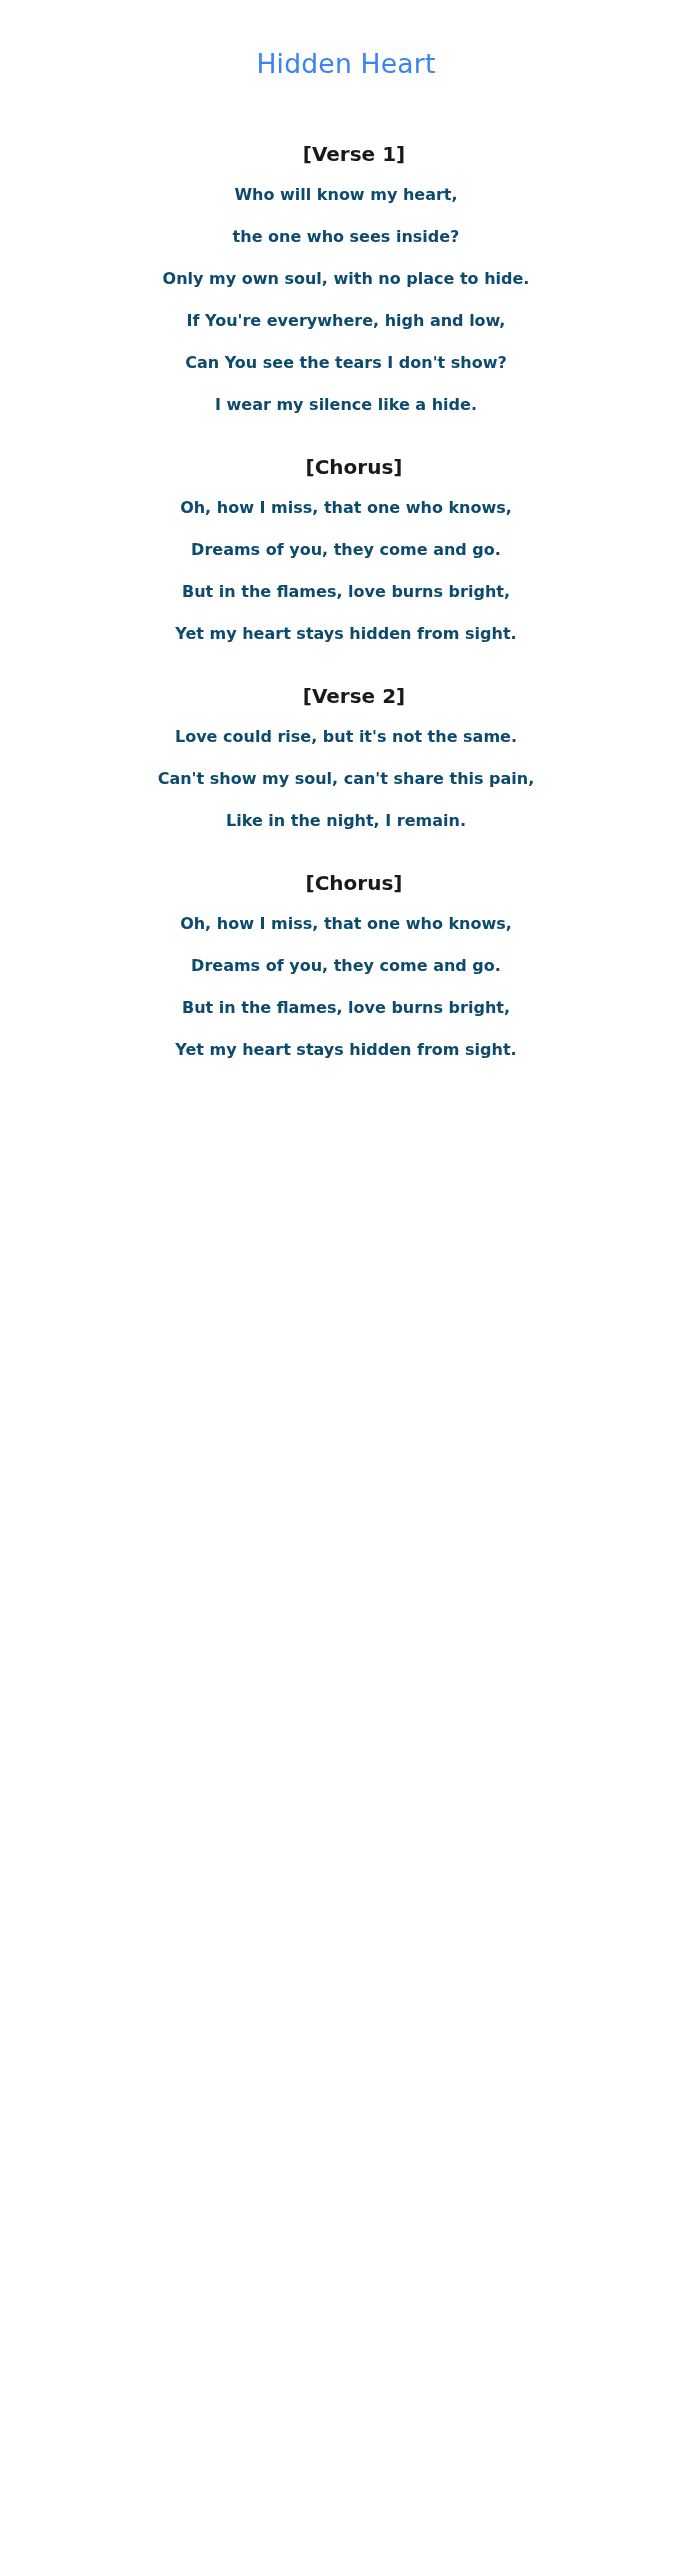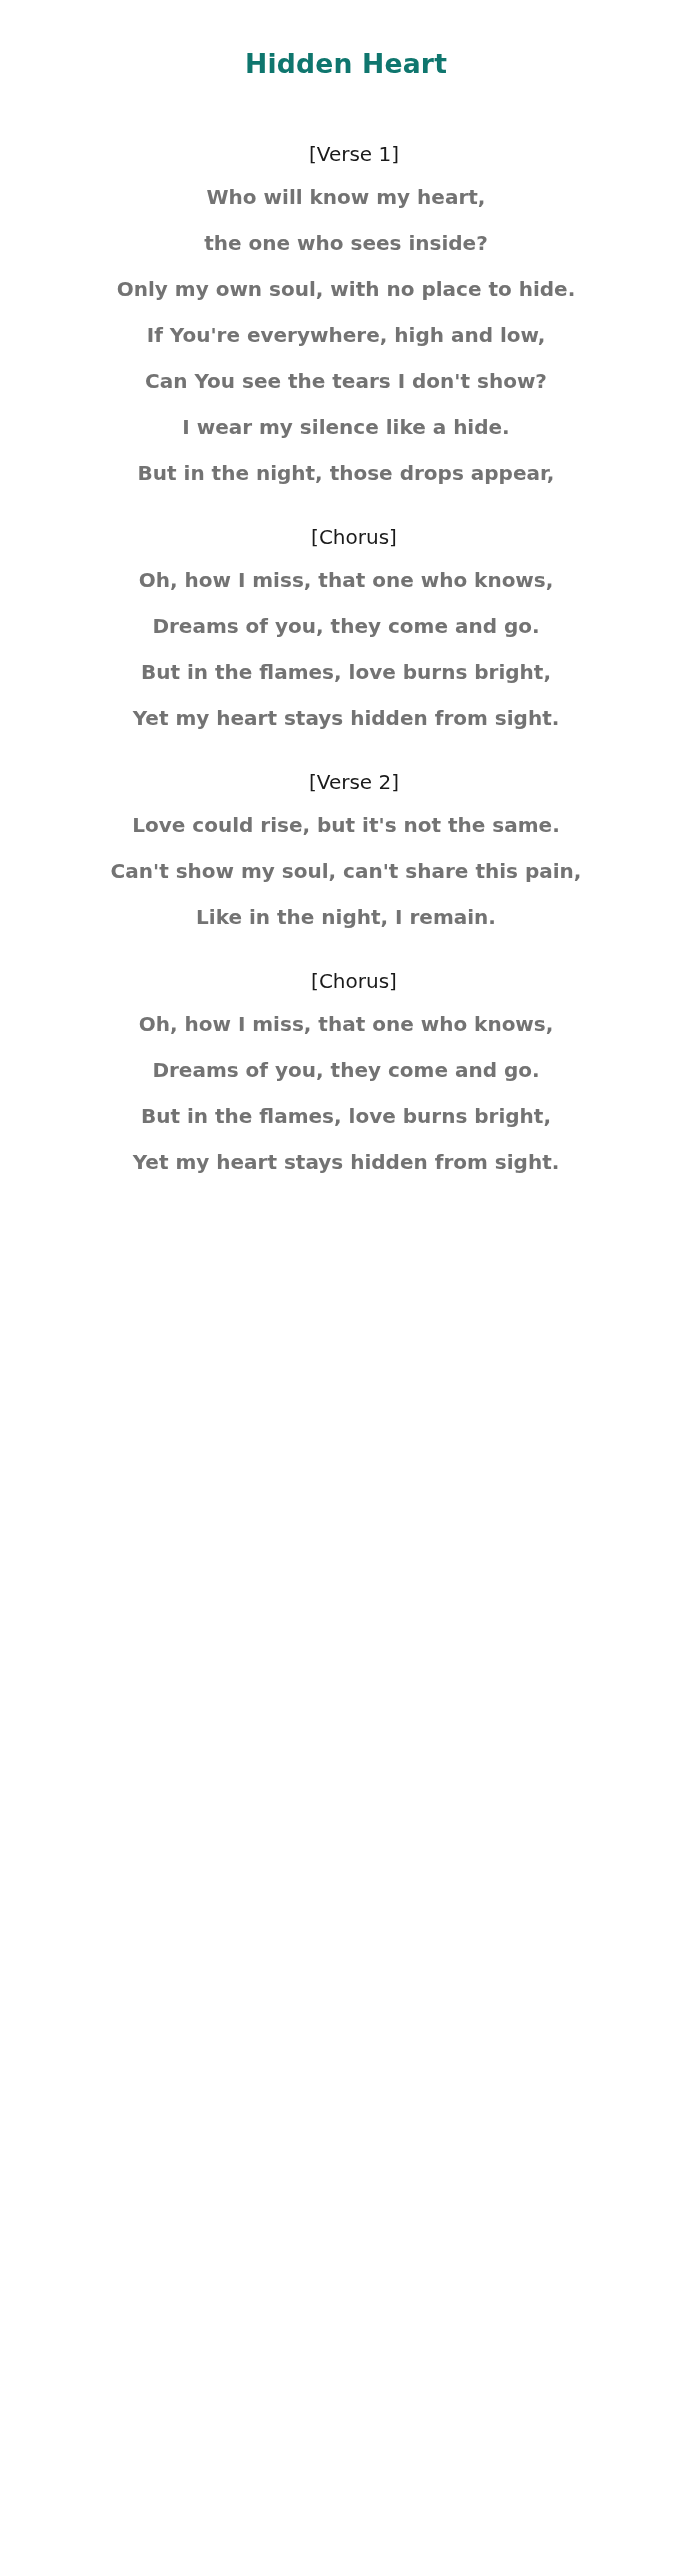--- a/index.html
+++ b/index.html
@@ -17,55 +17,55 @@
     width: 692px;
     min-height: 2576px;
     box-sizing: border-box;
     padding: 48px 0 0 0;
     display: flex;
     flex-direction: column;
     align-items: center;
   }
   .song-title {
     font-size: 26.6px;
-    font-weight: bold;
+    font-weight: normal;
     letter-spacing: 0.2px;
     text-align: center;
     margin: 0 0 63px 0;
-    color: #0f766e;
+    color: #3b82f6;
   }
   .lyrics {
     width: 692px;
     display: flex;
     flex-direction: column;
     align-items: center;
   }
   .section {
     width: 692px;
     display: flex;
     flex-direction: column;
     align-items: center;
   }
   .section + .section {
     margin-top: 42px;
   }
   .section-label {
     font-size: 20px;
-    font-weight: normal;
+    font-weight: bold;
     text-align: center;
     margin: 0 0 21px 16px;
     color: #1a1a1a;
   }
   .line {
-    font-size: 20px;
+    font-size: 16px;
     font-weight: bold;
     text-align: center;
     line-height: 1.0;
     margin: 0 0 26px 0;
-    color: #737373;
+    color: #0c4a6e;
     white-space: nowrap;
   }
   .line:last-child {
     margin-bottom: 0;
   }
   .spacer-bottom {
     height: 97px;
     width: 100%;
   }
 </style>
@@ -76,21 +76,20 @@
   <h1 class="song-title">Hidden Heart</h1>
   <div class="lyrics">
       <div class="section">
         <div class="section-label">[Verse 1]</div>
         <div class="line">Who will know my heart,</div>
         <div class="line">the one who sees inside?</div>
         <div class="line">Only my own soul, with no place to hide.</div>
         <div class="line">If You're everywhere, high and low,</div>
         <div class="line">Can You see the tears I don't show?</div>
         <div class="line">I wear my silence like a hide.</div>
-        <div class="line">But in the night, those drops appear,</div>
       </div>
       <div class="section">
         <div class="section-label">[Chorus]</div>
         <div class="line">Oh, how I miss, that one who knows,</div>
         <div class="line">Dreams of you, they come and go.</div>
         <div class="line">But in the flames, love burns bright,</div>
         <div class="line">Yet my heart stays hidden from sight.</div>
       </div>
       <div class="section">
         <div class="section-label">[Verse 2]</div>

